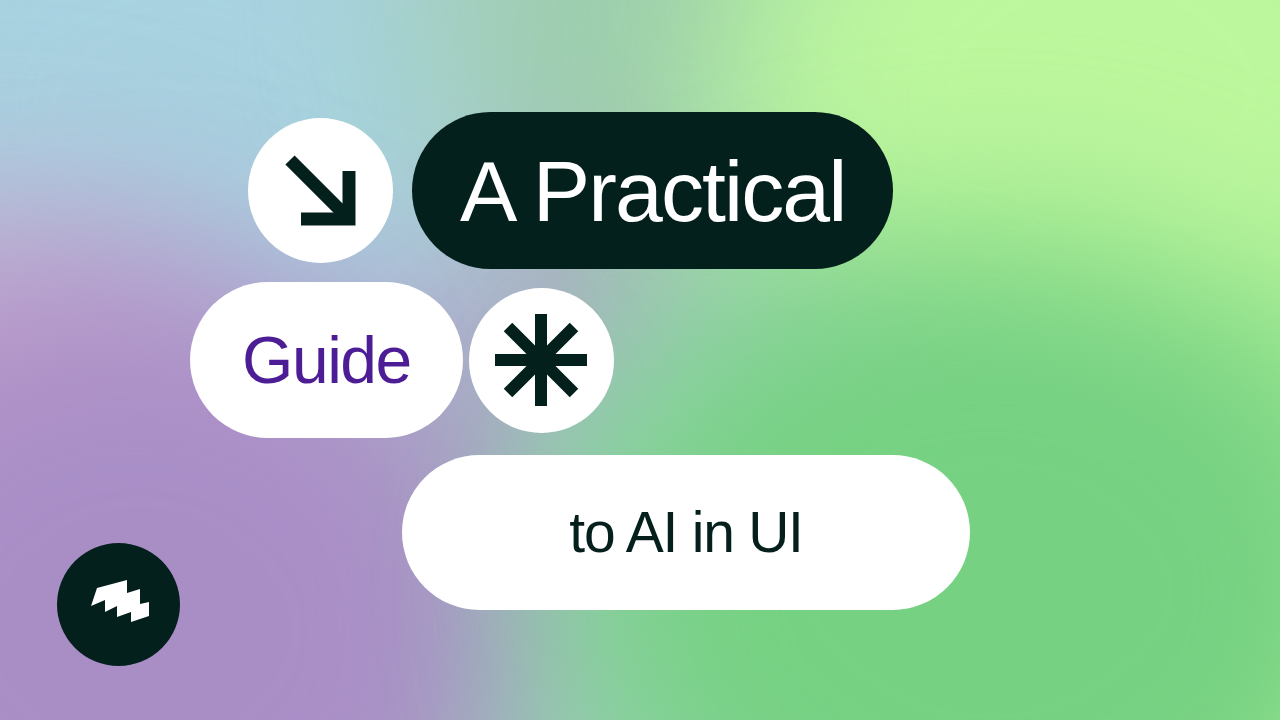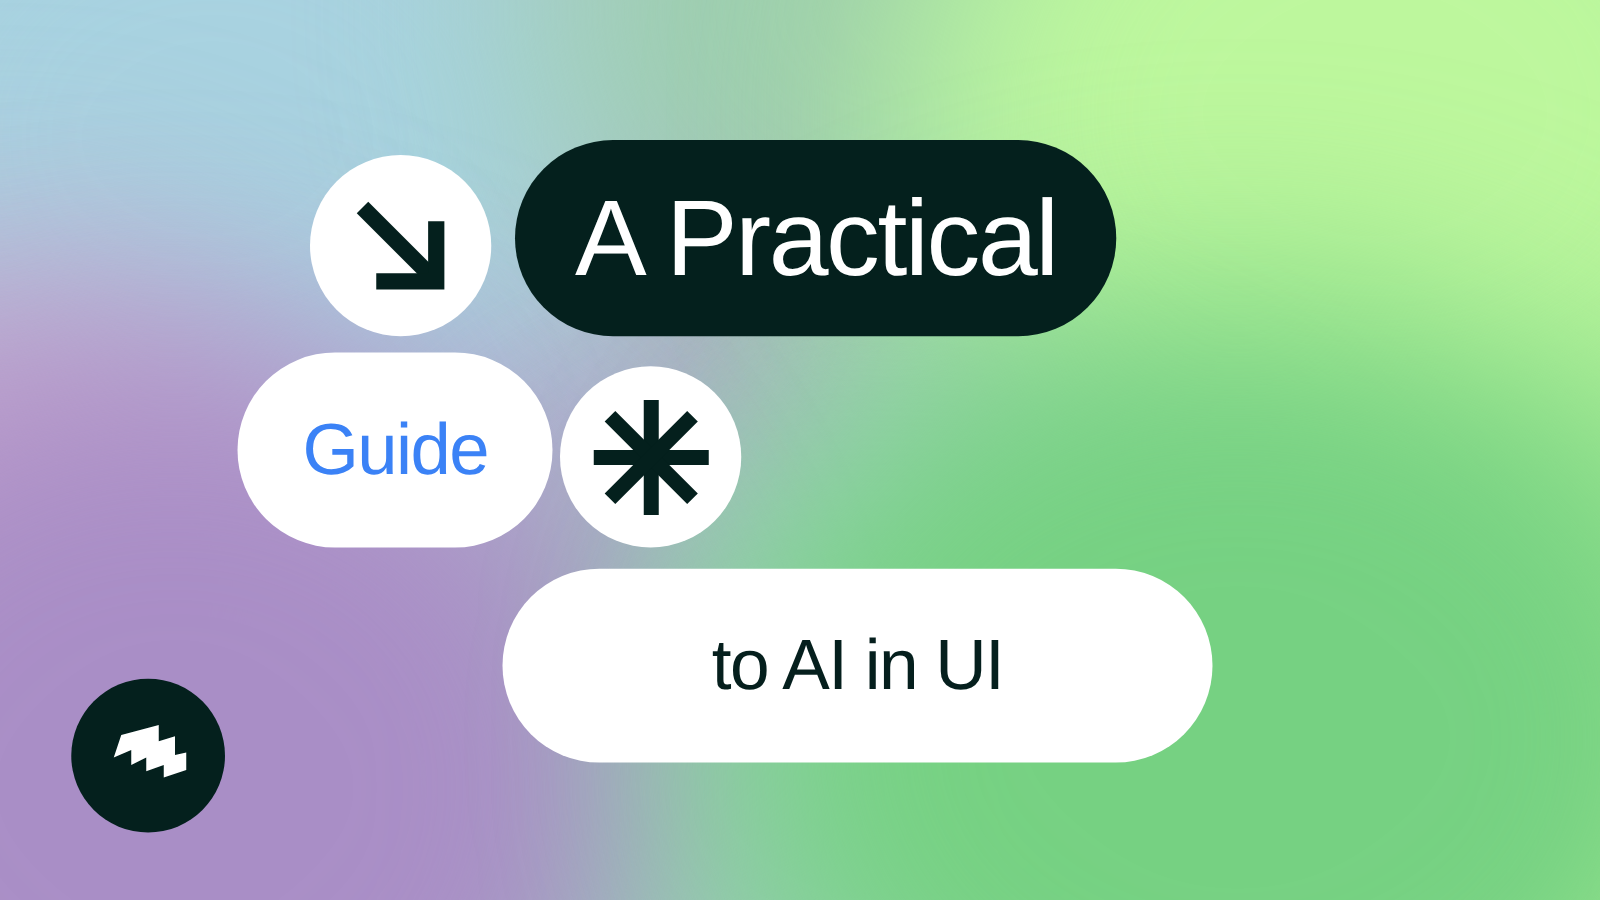--- a/index.html
+++ b/index.html
@@ -46,21 +46,21 @@
   .blob-mid{ left:330px;  top:330px;   width:760px;  height:620px;  background:#9bd4bb; opacity:.85; }
   .blob-tm { left:420px;  top:-260px;  width:640px;  height:540px;  background:#96d8a6; opacity:.8; }
 
   
   .stack {
     position: absolute;
     inset: 0;
     z-index: 5;
   }
 
-  .row { position: absolute; display: flex; align-items: flex-end; }
+  .row { position: absolute; display: flex; align-items: center; }
 
   .row-1 { left: 248px; top: 112px; gap: 19px; }
   .row-2 { left: 190px; top: 282px; gap: 6px; }
   .row-3 { left: 402px; top: 455px; }
 
   .pill {
     display: flex;
     align-items: center;
     justify-content: center;
     border-radius: 999px;
@@ -73,24 +73,24 @@
     background: #04201d;
     color: #ffffff;
     height: 157px;
     padding: 0 48px;
     font-size: 86px;
     line-height: 1;
   }
 
   .pill-light {
     background: #ffffff;
-    color: #3b82f6;
+    color: #4c1d95;
     height: 156px;
     padding: 0 52px;
-    font-size: 58px;
+    font-size: 66px;
     line-height: 1;
   }
 
   .pill-light-3 {
     background: #ffffff;
     color: #051f1d;
     height: 155px;
     width: 568px;
     font-size: 57px;
     line-height: 1;

